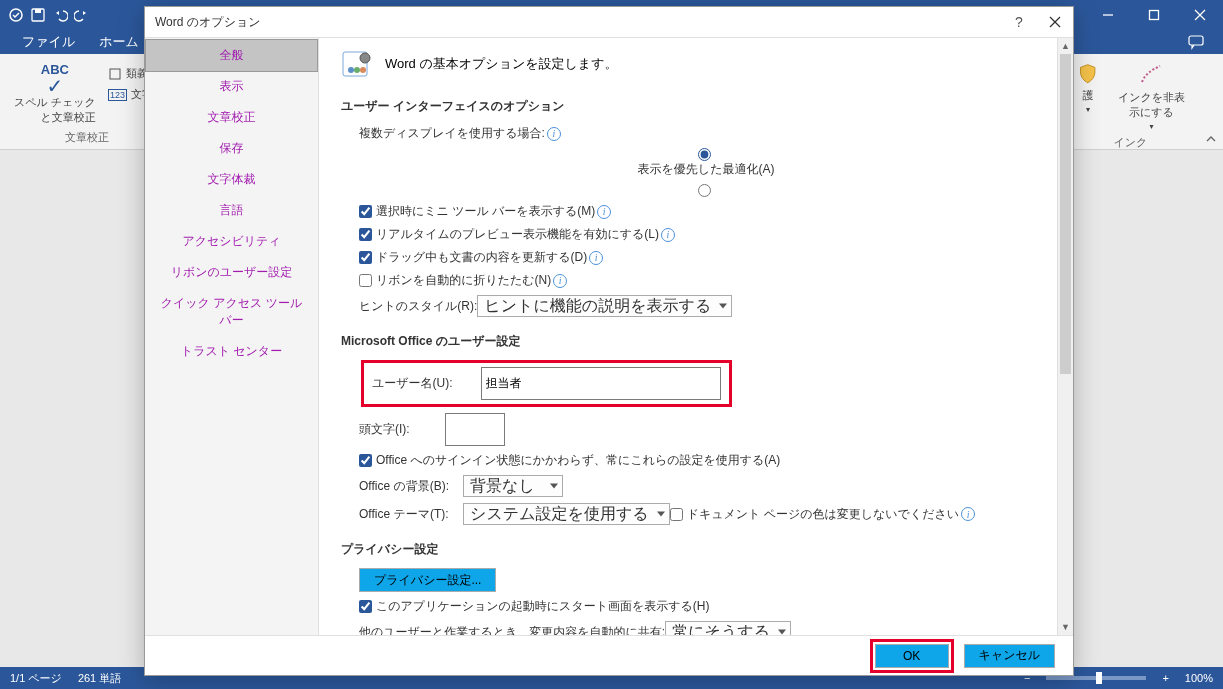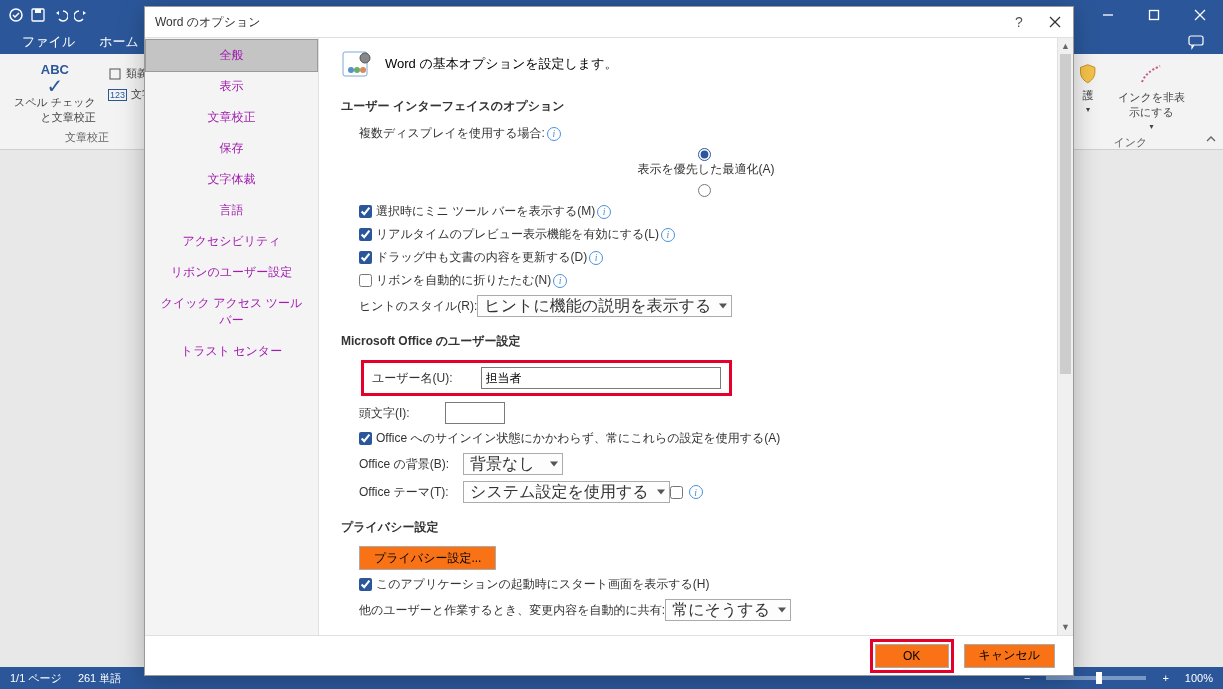--- a/index.html
+++ b/index.html
@@ -53,24 +53,24 @@
 
   .header-row { display: flex; align-items: center; gap: 12px; margin-bottom: 18px; }
   .header-icon { width: 32px; height: 32px; }
   .section-head { font-size: 12px; font-weight: bold; color: #333; margin: 16px 0 10px; }
   .row { display: flex; align-items: center; font-size: 12px; color: #333; margin: 6px 0; flex-wrap: wrap; }
   .indent { margin-left: 18px; }
   .indent2 { margin-left: 36px; flex-direction: column; }
   input[type=radio], input[type=checkbox] { accent-color: #2b579a; margin: 0 4px 0 0; }
   .info { display:inline-flex; width:14px; height:14px; border:1px solid #4a90d9; border-radius:50%; color:#4a90d9; font-size:10px; align-items:center; justify-content:center; margin-left:2px; font-style: italic; font-family: serif; }
 
-  .textbox { height: 22px; border: 1px solid #7a7a7a; padding: 0 4px; font-size: 12px; background: #fff; }
+  .textbox { height: 33px; border: 1px solid #7a7a7a; padding: 0 4px; font-size: 12px; background: #fff; }
   .dropdown { height: 22px; border: 1px solid #ababab; background: #fdfdfd; font-size: 16px; padding: 0 20px 0 6px; position: relative; display: inline-flex; align-items: center; min-width: 120px; }
   .dropdown::after { content: ""; position: absolute; right: 4px; top: 50%; transform: translateY(-50%); border-left: 4px solid transparent; border-right: 4px solid transparent; border-top: 5px solid #555; }
-  .btn { height: 24px; padding: 0 14px; border: 1px solid #ababab; background: #f97316; font-size: 12px; display: inline-flex; align-items: center; }
+  .btn { height: 24px; padding: 0 14px; border: 1px solid #ababab; background: #0ea5e9; font-size: 12px; display: inline-flex; align-items: center; }
 
   .highlight-red { border: 3px solid #e4002b; padding: 2px; }
   .footer { height: 40px; border-top: 1px solid #e0e0e0; display: flex; align-items: center; justify-content: flex-end; gap: 10px; padding-right: 18px; background: #fff; }
   .footer .btn { min-width: 74px; justify-content: center; }
   .footer .ok-wrap { border: 3px solid #e4002b; padding: 2px; }
 </style>
 </head>
 <body>
 
 <div class="word-window">
@@ -289,20 +289,21 @@
           <div class="dropdown" style="min-width:100px">
               <span>背景なし</span>
             </div>
         </div>
         <div class="row indent">
           <span style="min-width:104px">Office テーマ(T):</span>
           <div class="dropdown" style="min-width:140px">
               <span>システム設定を使用する</span>
             </div>
           <input type="checkbox" style="">
+          <label>ドキュメント ページの色は変更しないでください</label>
           <span class="info">i</span>
         </div>
 
         <div class="section-head">プライバシー設定</div>
         <div class="row indent">
           <button class="btn">プライバシー設定...</button>
         </div>
 
         <div class="row indent">
           <input type="checkbox" checked="" style="">

